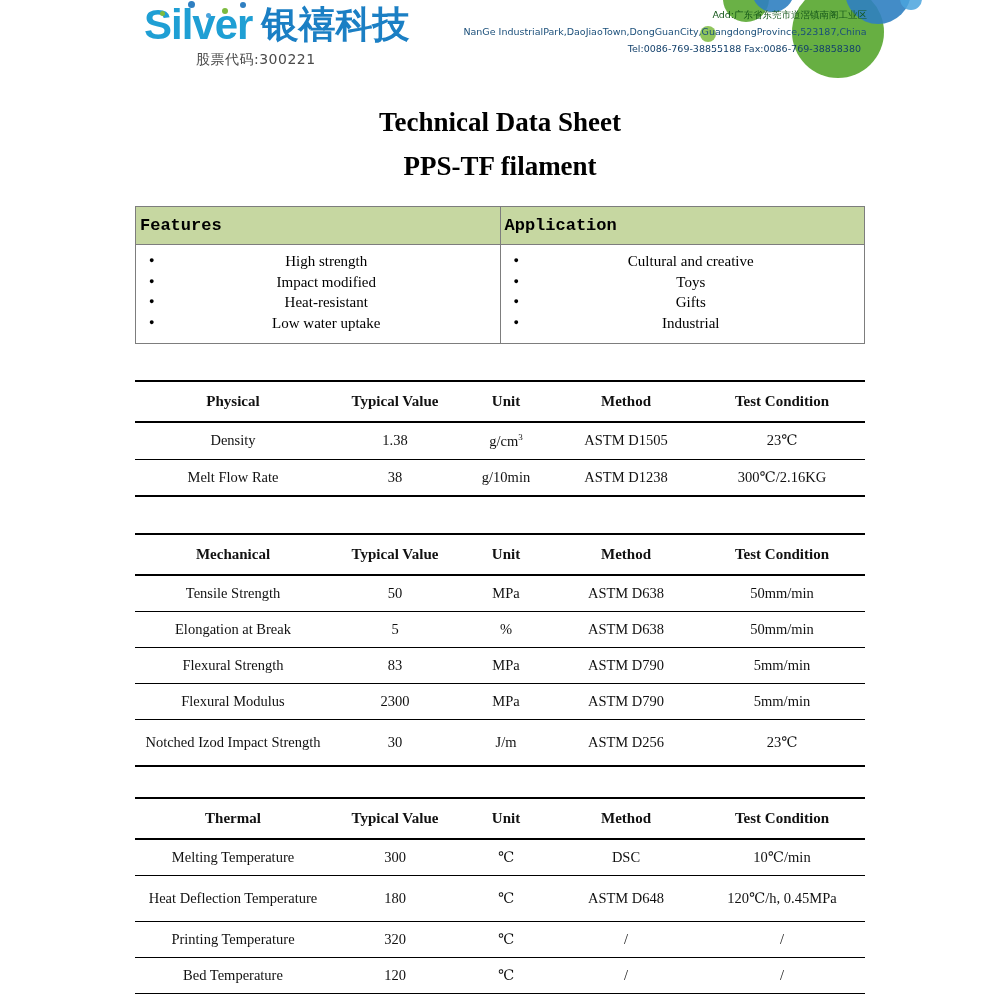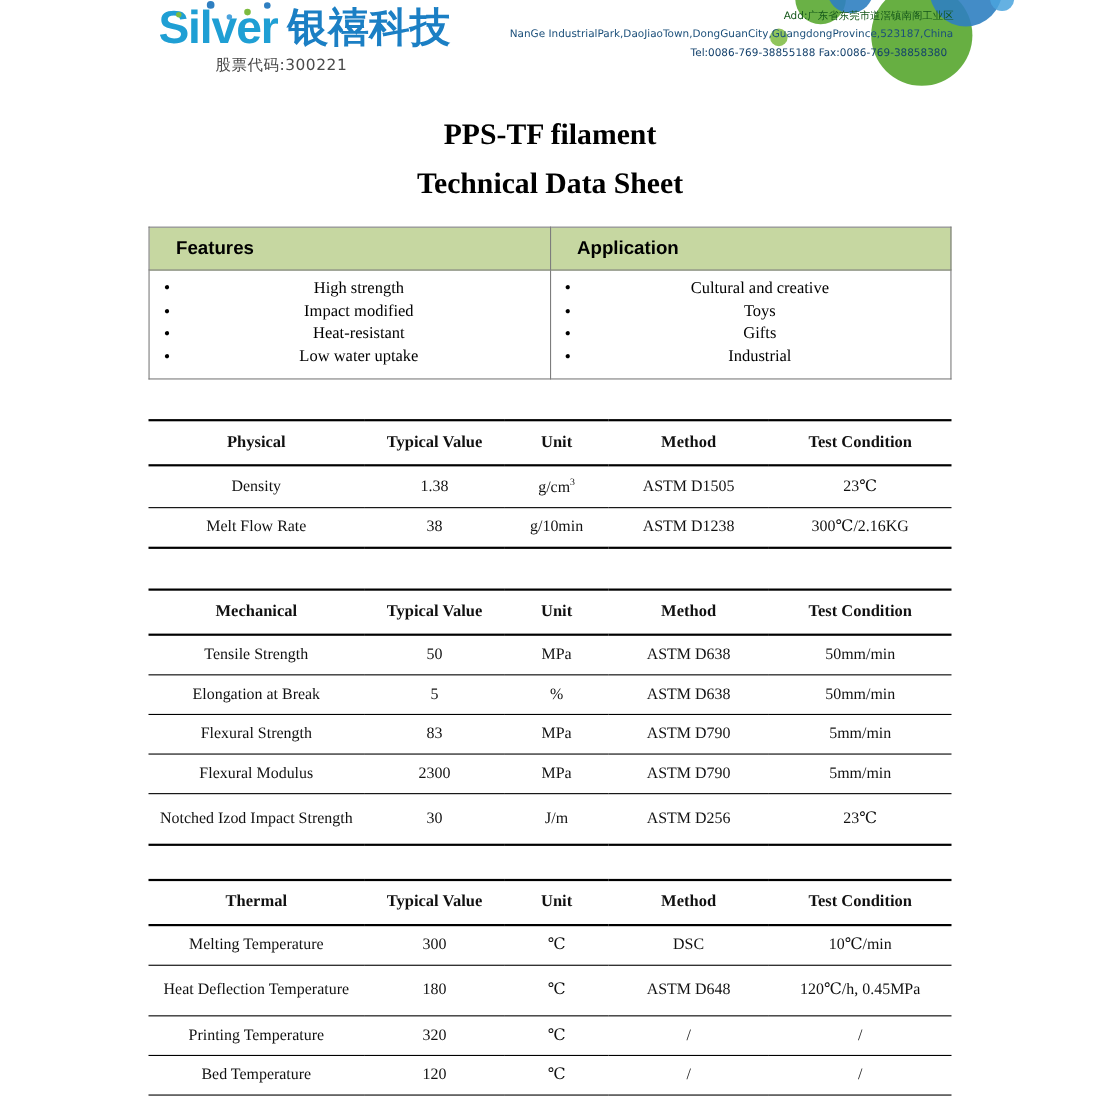--- a/index.html
+++ b/index.html
@@ -53,22 +53,22 @@
     font-family: "Liberation Serif", "DejaVu Serif", serif;
     font-size: 27px; font-weight: bold; line-height: 44px;
   }
 
   
   .feat-wrap { margin-top: 18px; }
   .feat { width: 730px; margin: 0 auto; border-collapse: collapse; table-layout: fixed; }
   .feat th, .feat td { border: 1px solid #7d7d7d; vertical-align: top; text-align: center; }
   .feat th {
     background: #c6d7a1; text-align: left;
-    font-size: 17px; font-weight: bold; padding: 9px 24px;
-    font-family: Liberation Sans, sans-serif;
+    font-size: 17px; font-weight: bold; padding: 9px 4px;
+    font-family: Liberation Mono, monospace;
   }
   .feat td { padding: 6px 12px 10px 12px; }
   .feat ul { list-style: none; }
   .feat li {
     font-size: 15px; line-height: 20.5px; position: relative; padding-left: 17px;
   }
   .feat li:before {
     content: "\25CF"; position: absolute; left: 1px; top: -1px; font-size: 9px;
   }
 
@@ -121,22 +121,22 @@
     </div>
 
     <div class="contact">
       <div class="l1">Add:广东省东莞市道滘镇南阁工业区</div>
       <div class="l2">NanGe IndustrialPark,DaoJiaoTown,DongGuanCity,GuangdongProvince,523187,China</div>
       <div class="l3">Tel:0086-769-38855188 Fax:0086-769-38858380</div>
     </div>
   </div>
 
   <div class="title-wrap">
+    <div class="doc-title">Technical Data Sheet</div>
     <div class="doc-title">PPS-TF filament</div>
-    <div class="doc-title">Technical Data Sheet</div>
   </div>
 
   <div class="feat-wrap">
     <table class="feat">
       <thead>
         <tr>
           <th>Features</th>
           <th>Application</th>
         </tr>
       </thead>

